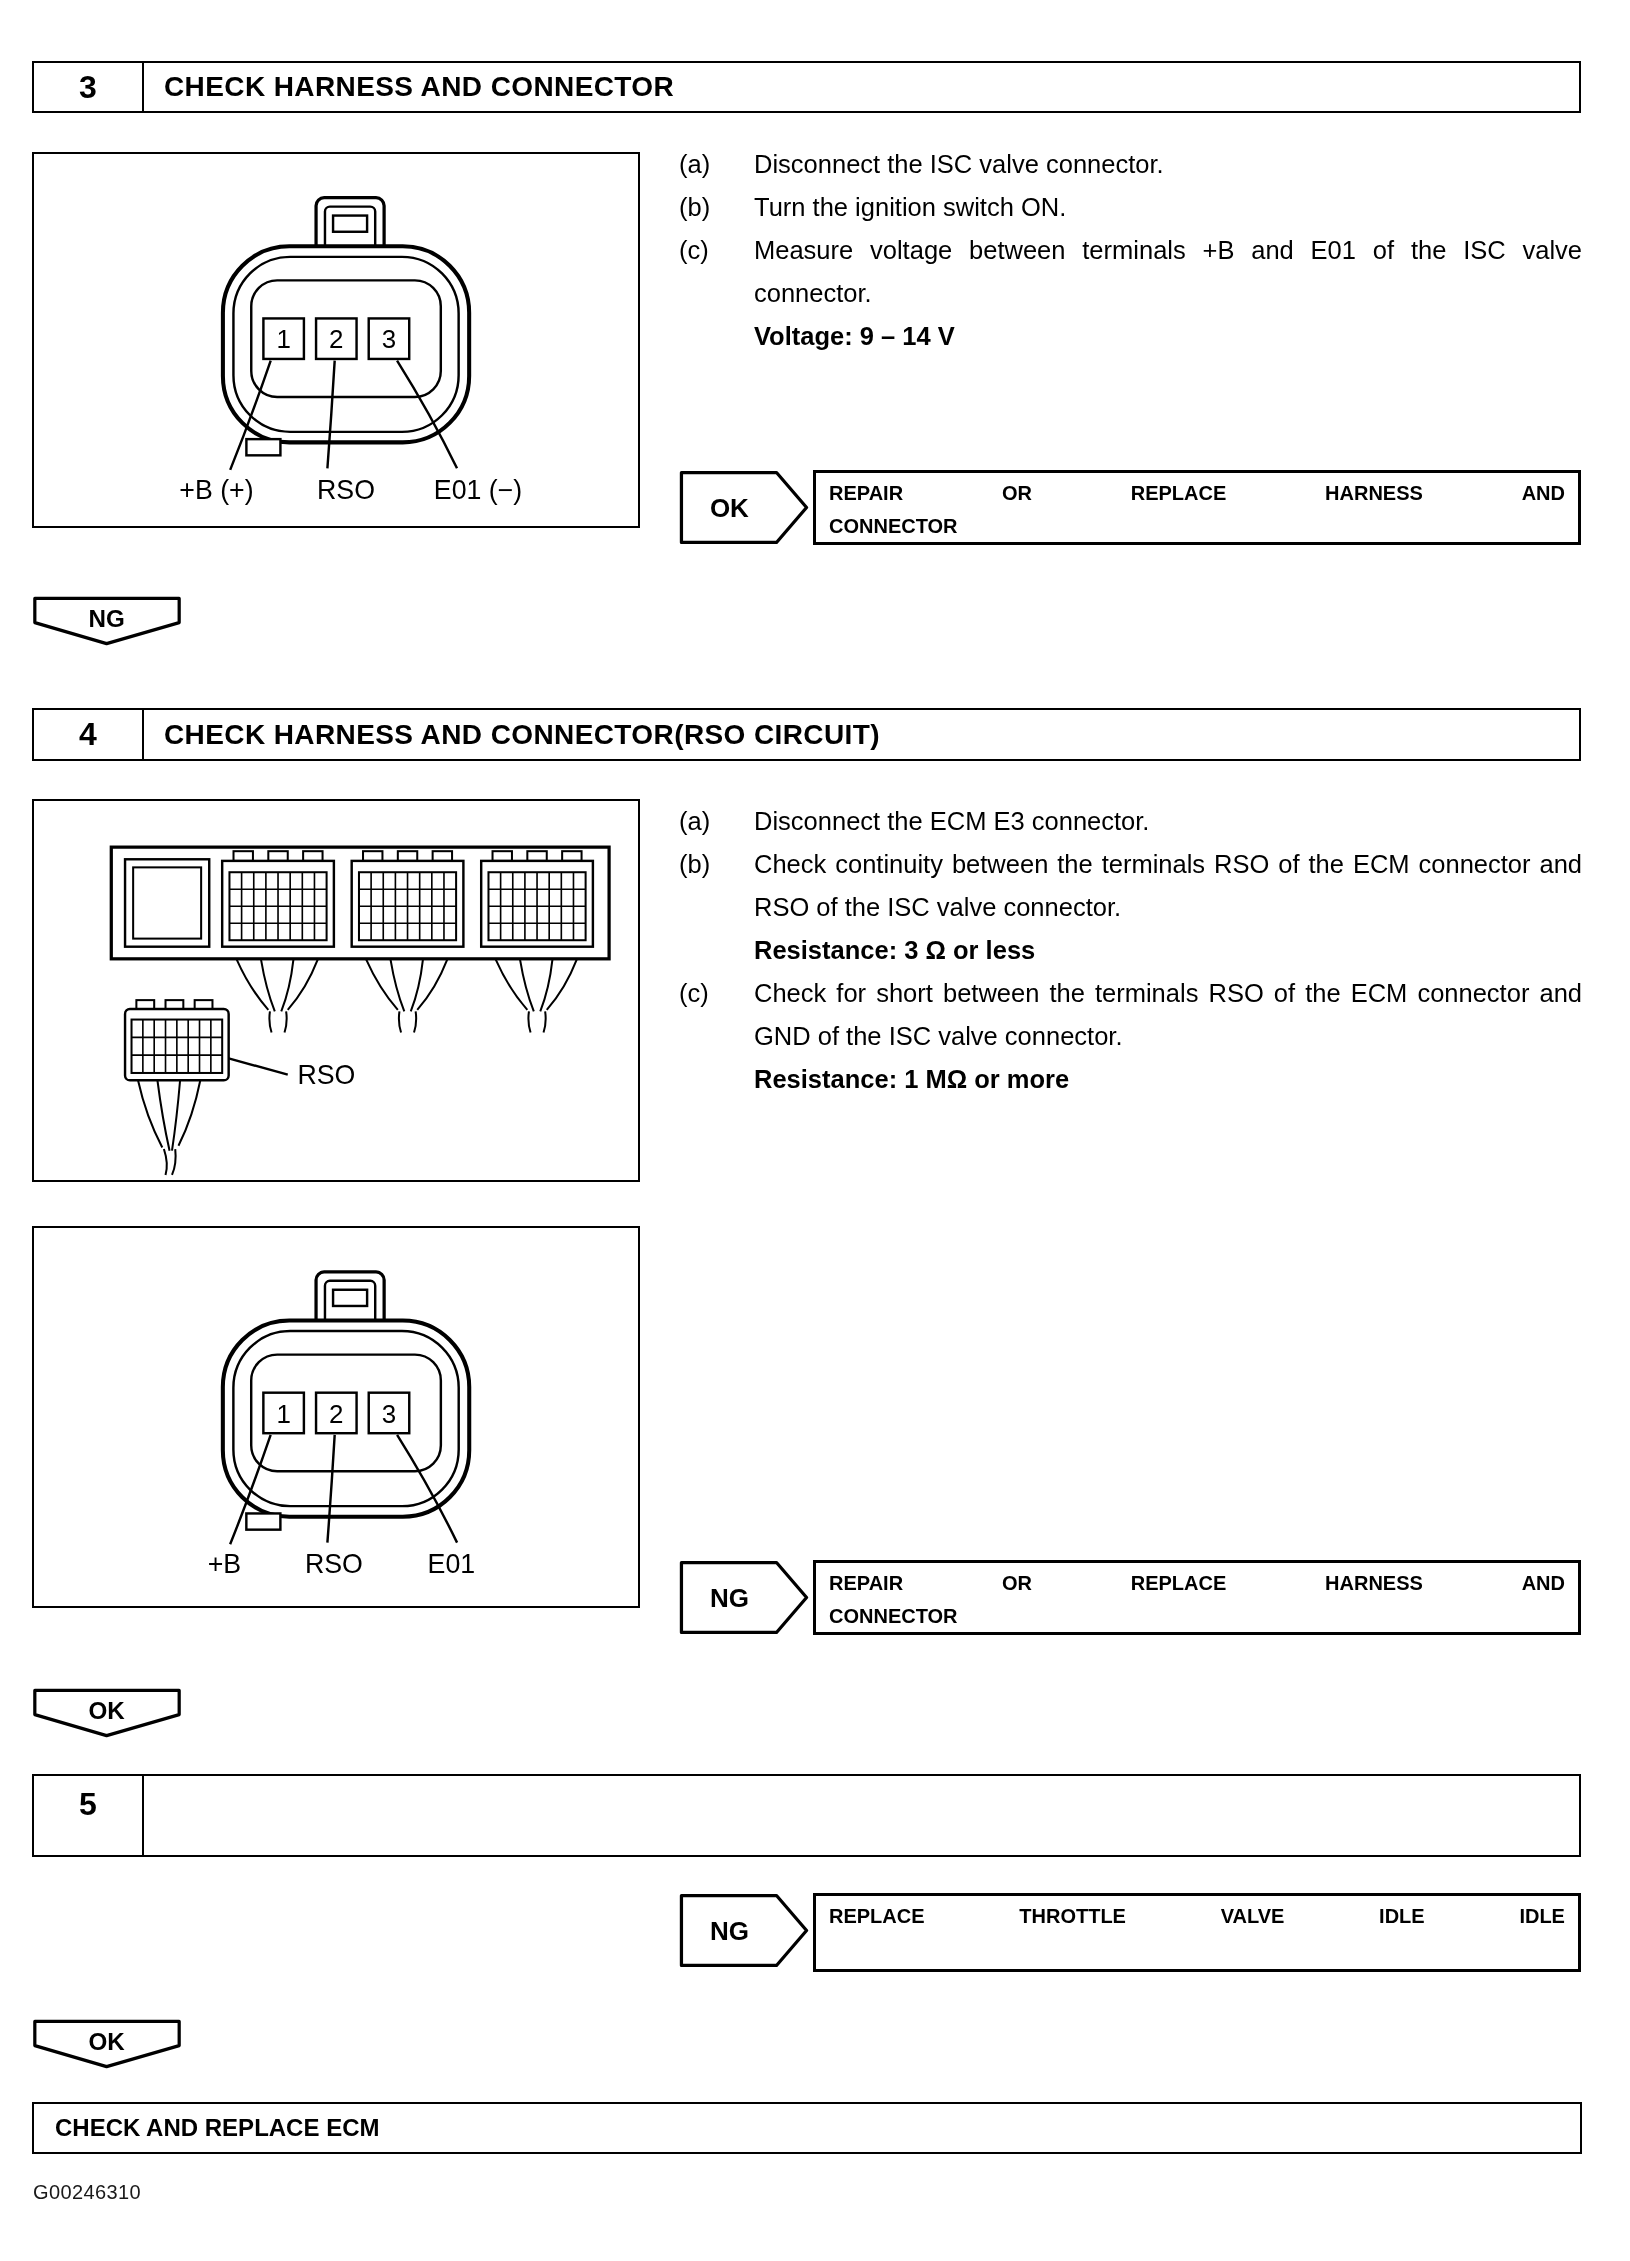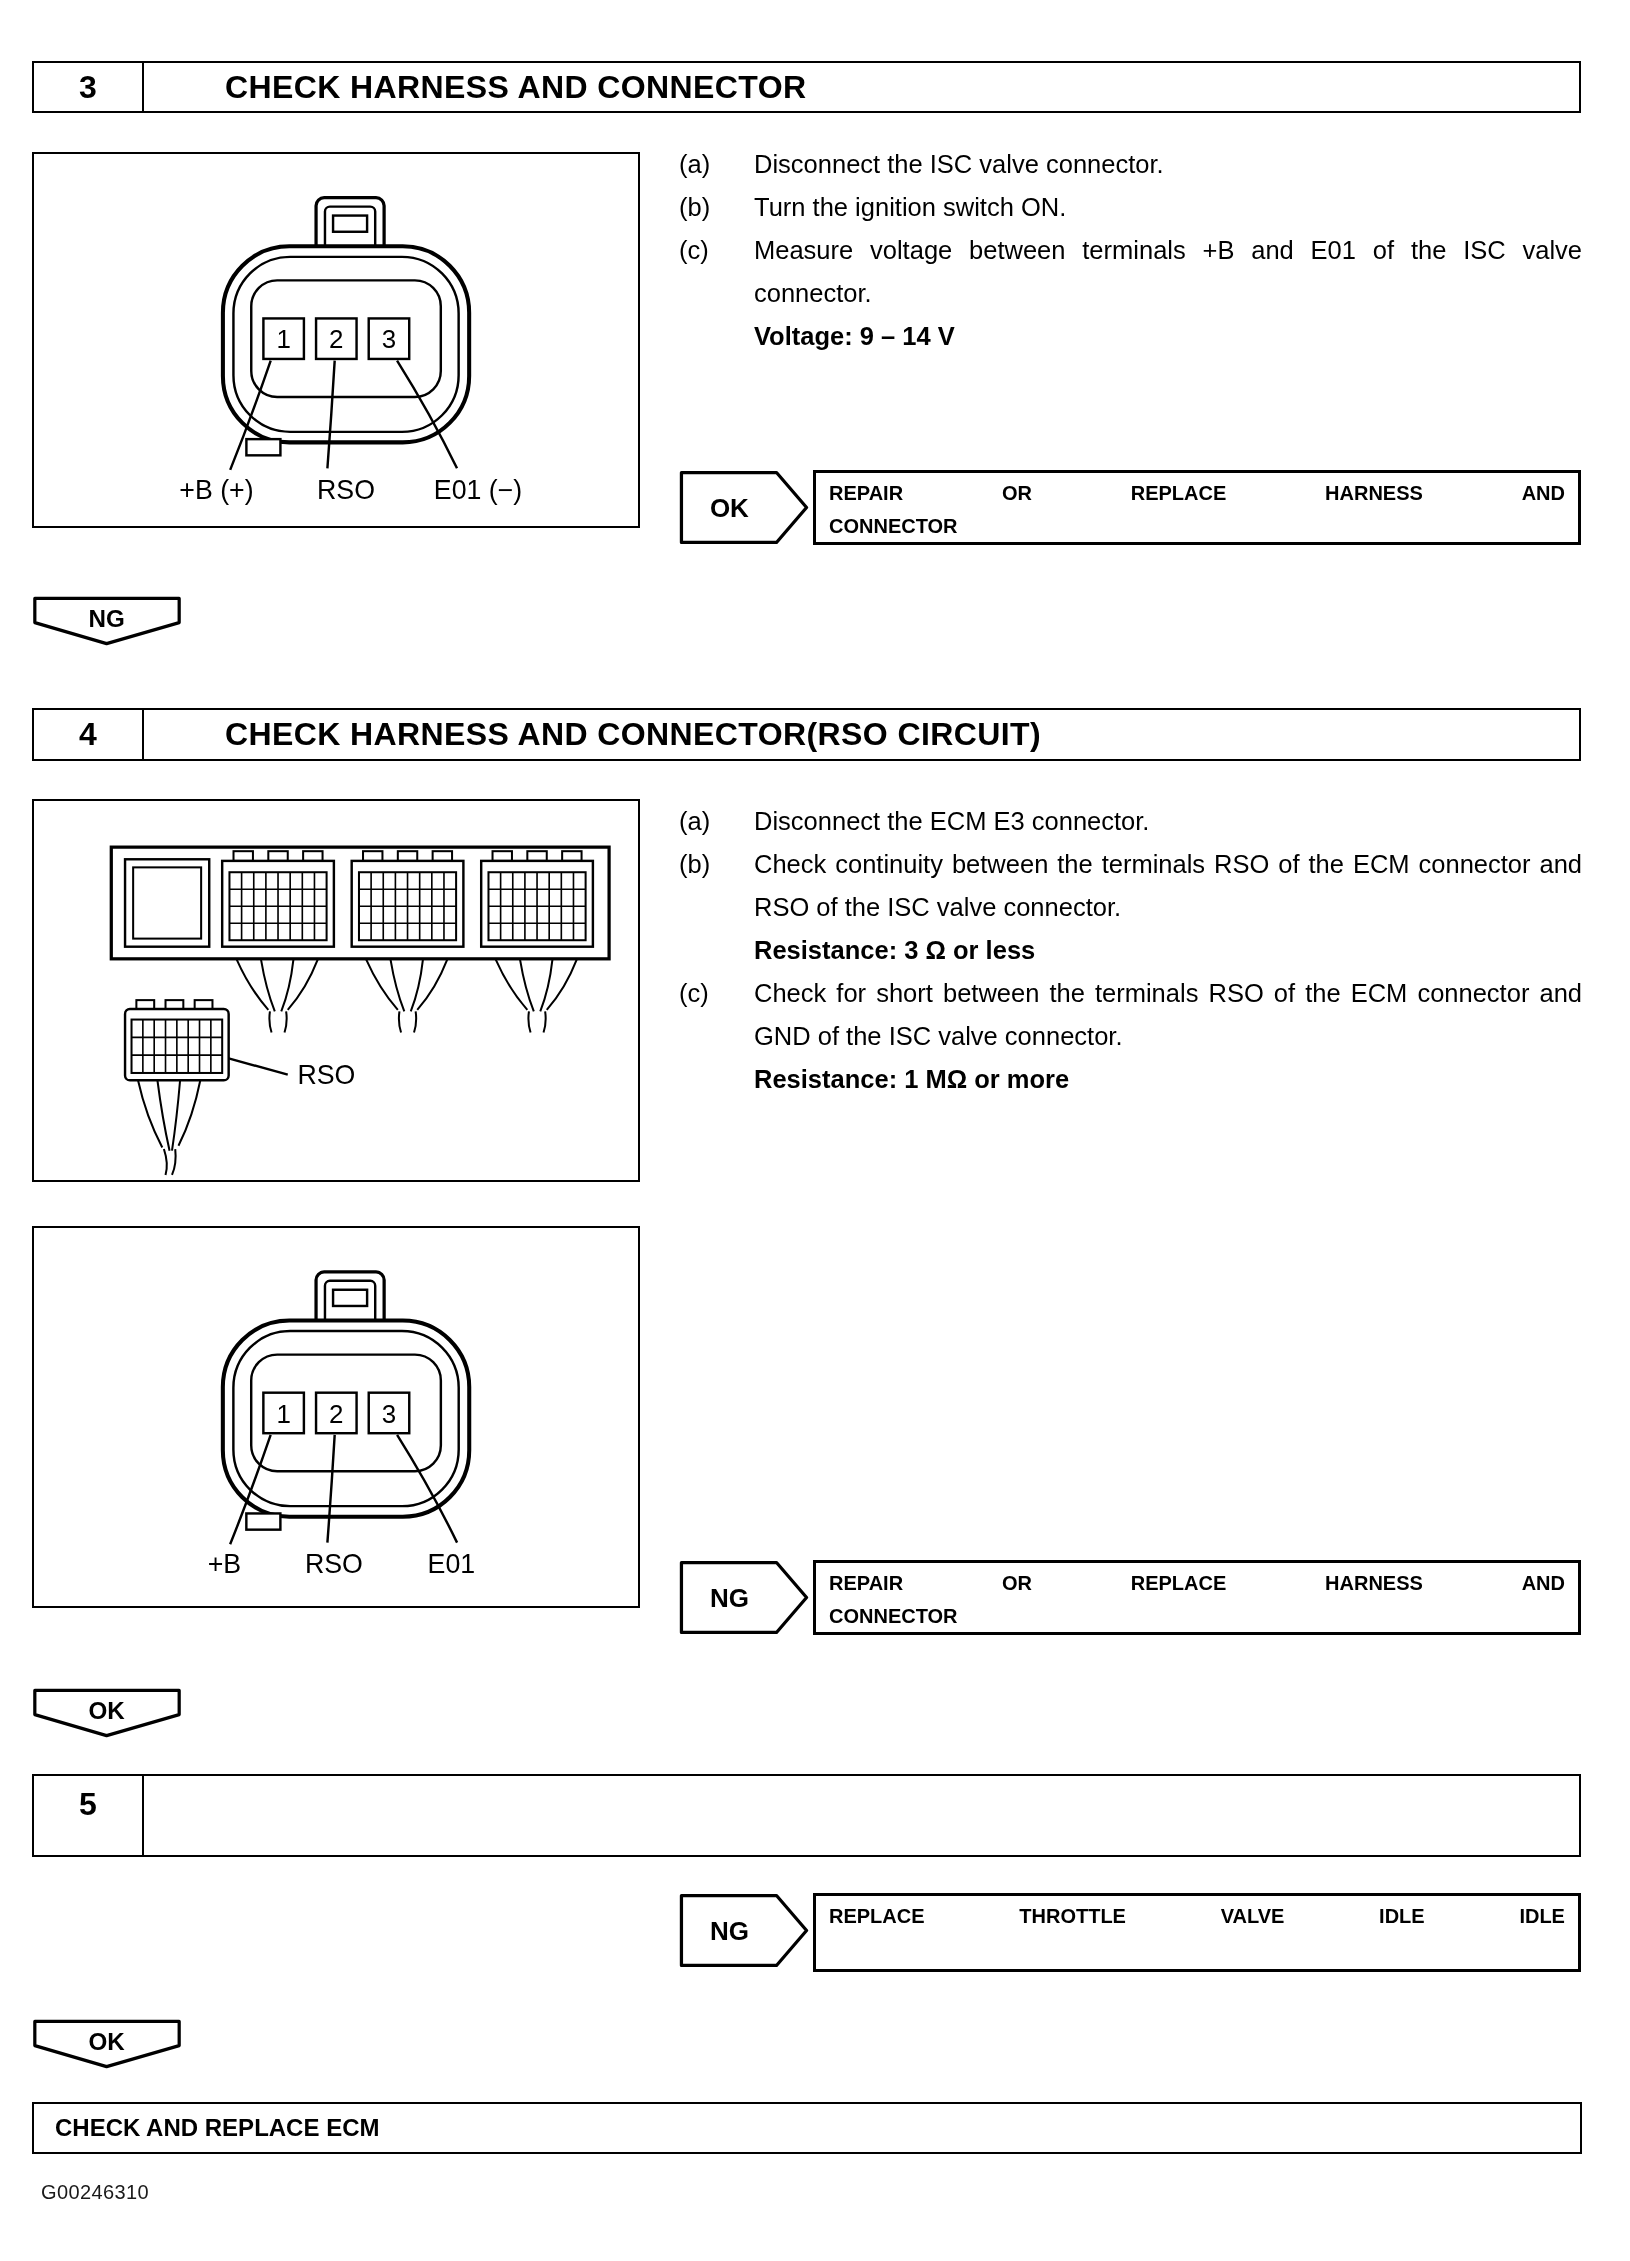--- a/index.html
+++ b/index.html
@@ -12,22 +12,22 @@
   .abs { position:absolute; }
 
   
   .step-header { border:2.4px solid #000; display:flex; background:#fff; }
   .step-num {
     width:110px; flex:none; border-right:2.4px solid #000;
     display:flex; align-items:center; justify-content:center;
     font-weight:bold; font-size:32px;
   }
   .step-title {
-    flex:1; display:flex; align-items:center; padding-left:33px;
-    font-weight:bold; font-size:32px; letter-spacing:0.4px; white-space:nowrap;margin-left:48px;
+    flex:1; display:flex; align-items:center; padding-left:20px;
+    font-weight:bold; font-size:28px; letter-spacing:0.4px; white-space:nowrap;
   }
   .step-header.tall .step-num { align-items:flex-start; padding-top:9.7px; }
   .step-header.tall .step-title { align-items:flex-start; padding-top:9.7px; }
 
   
   .fig-box { border:2.4px solid #000; background:#fff; }
 
   
   .instr { font-size:25.5px; line-height:43px; }
   .instr-row { display:flex; }
@@ -308,16 +308,16 @@
     <svg width="150" height="50" viewBox="0 0 185 62">
       <polygon points="3,3 182,3 182,33 92,59 3,33" fill="#fff" stroke="#000" stroke-width="4" stroke-linejoin="round"></polygon>
       <text x="92" y="38" text-anchor="middle" font-size="30" font-weight="bold">OK</text>
     </svg>
   </div>
 
   <div class="abs final-box" style="left:32px; top:2102px; width:1550px; height:52px;">
     <span>CHECK AND REPLACE ECM</span>
   </div>
 
-  <div class="abs figure-id" style="left:41px; top:2181px;">G00246310</div>
+  <div class="abs figure-id" style="left:33px; top:2181px;">G00246310</div>
 
 </div>
 
 
 </body></html>

